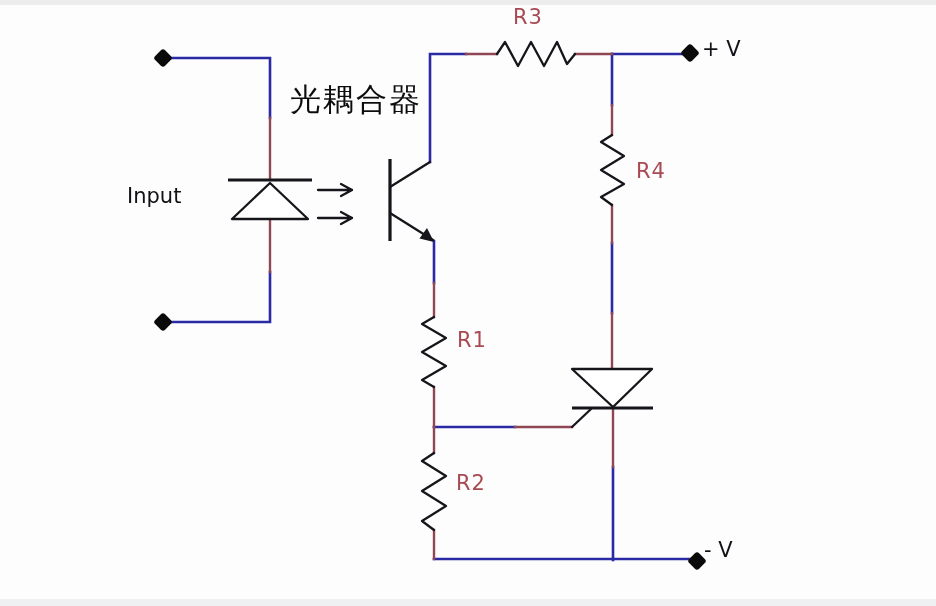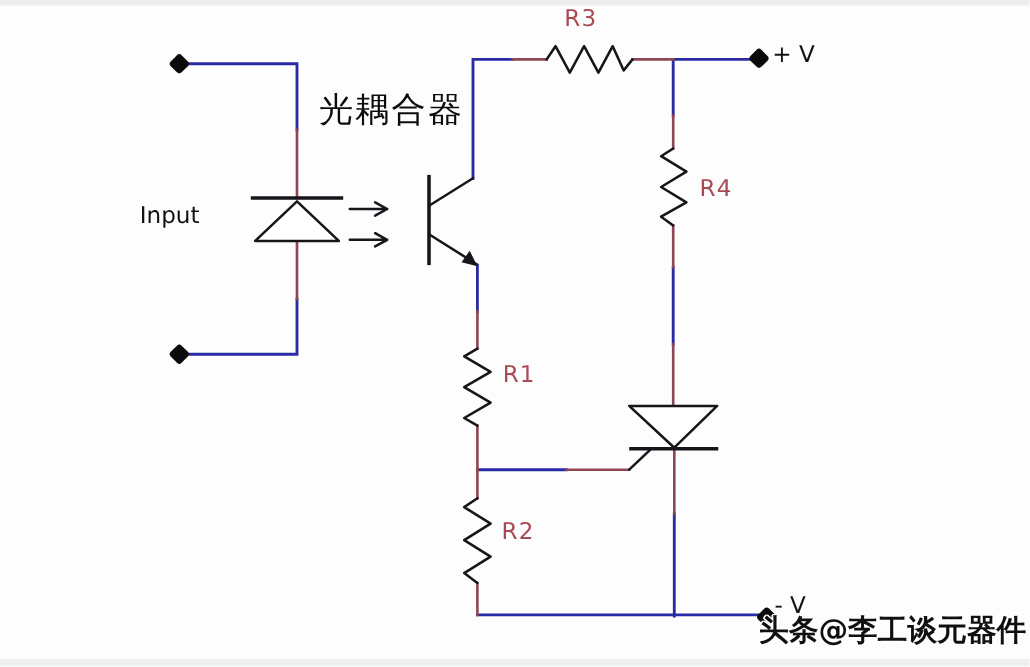--- a/index.html
+++ b/index.html
@@ -108,14 +108,13 @@
     <text class="lbl" x="127" y="203">Input</text>
     <text class="lbl-cjk" x="290" y="110">光耦合器</text>
     <text class="lbl-ref" x="513" y="24">R3</text>
     <text class="lbl-ref" x="636" y="178">R4</text>
     <text class="lbl-ref" x="457" y="347">R1</text>
     <text class="lbl-ref" x="456" y="490">R2</text>
     <text class="lbl" x="702" y="56">+ V</text>
     <text class="lbl" x="704" y="557">- V</text>
   </svg>
 
-  <div class="watermark">头条@李工谈元器件</div>
 </div>
 
 </body></html>

